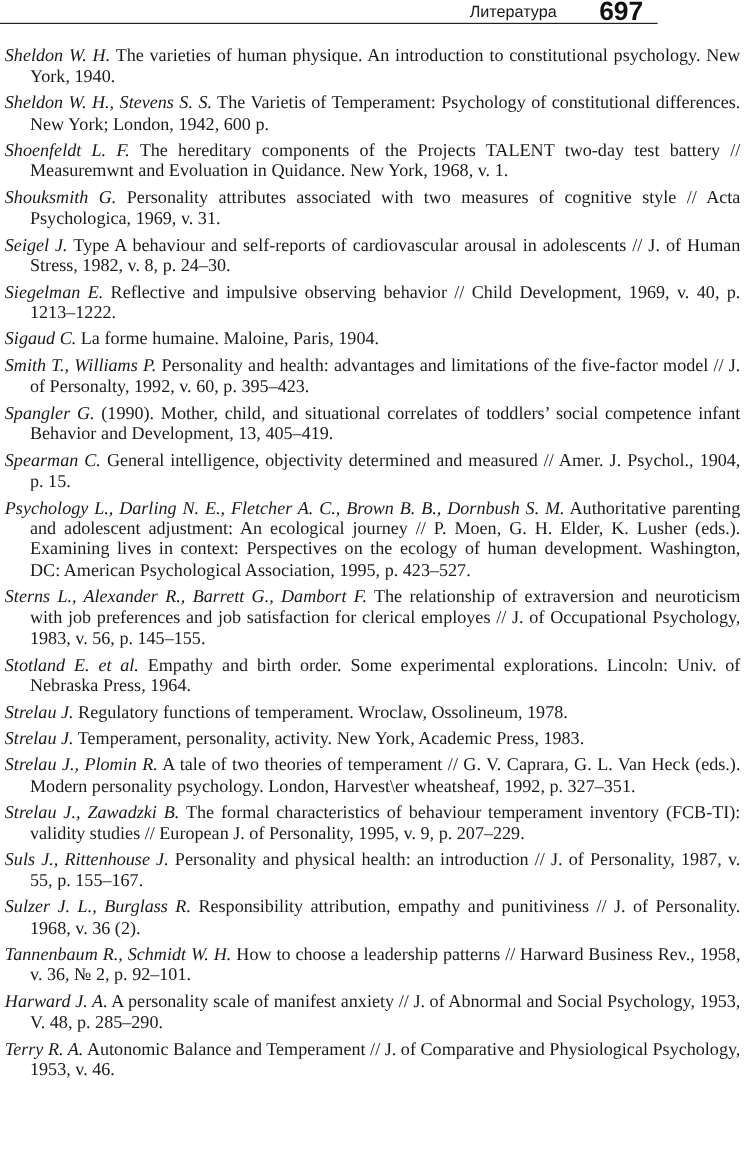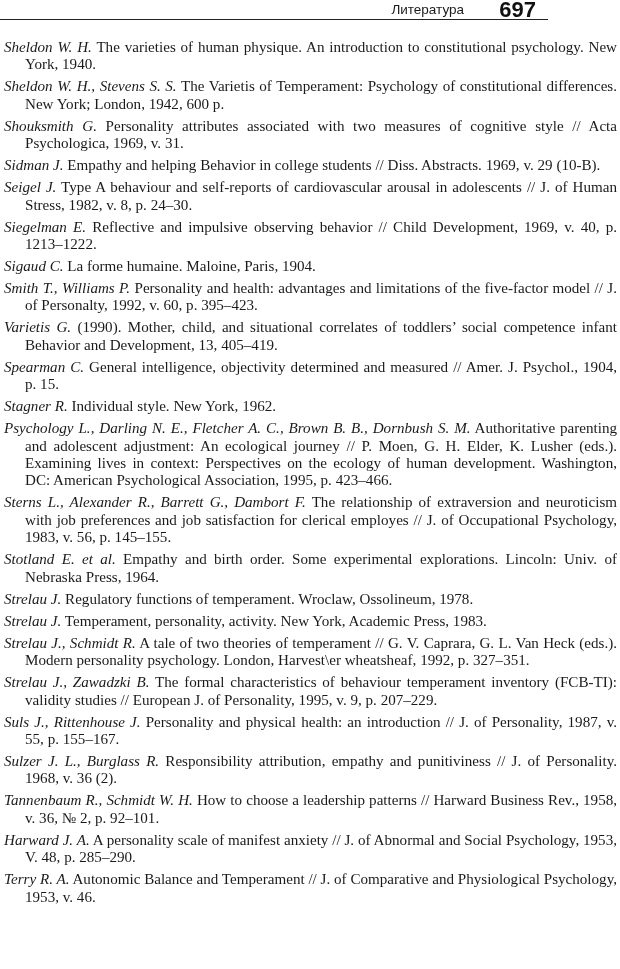--- a/index.html
+++ b/index.html
@@ -70,34 +70,33 @@
 
 <div class="running-head">
   <div class="head-rule"></div>
   <span class="head-section">Литература</span>
   <span class="head-page">697</span>
 </div>
 
 <div class="refs">
   <p class="ref"><span class="auth">Sheldon W. H.</span><span> The varieties of human physique. An introduction to constitutional psychology. New York, 1940.</span></p>
   <p class="ref"><span class="auth">Sheldon W. H., Stevens S. S.</span><span> The Varietis of Temperament: Psychology of constitutional differences. New York; London, 1942, 600 p.</span></p>
+  <p class="ref"><span class="auth">Shoenfeldt L. F.</span><span> The hereditary components of the Projects TALENT two-day test battery // Measuremwnt and Evoluation in Quidance. New York, 1968, v. 1.</span></p>
   <p class="ref"><span class="auth">Shouksmith G.</span><span> Personality attributes associated with two measures of cognitive style // Acta Psychologica, 1969, v. 31.</span></p>
-  <p class="ref"><span class="auth">Sidman J.</span><span> Empathy and helping Behavior in college students // Diss. Abstracts. 1969, v. 29 (10-B).</span></p>
   <p class="ref"><span class="auth">Seigel J.</span><span> Type A behaviour and self-reports of cardiovascular arousal in adolescents // J. of Human Stress, 1982, v. 8, p. 24–30.</span></p>
   <p class="ref"><span class="auth">Siegelman E.</span><span> Reflective and impulsive observing behavior // Child Development, 1969, v. 40, p. 1213–1222.</span></p>
   <p class="ref"><span class="auth">Sigaud C.</span><span> La forme humaine. Maloine, Paris, 1904.</span></p>
   <p class="ref"><span class="auth">Smith T., Williams P.</span><span> Personality and health: advantages and limitations of the five-factor model // J. of Personalty, 1992, v. 60, p. 395–423.</span></p>
-  <p class="ref"><span class="auth">Varietis G.</span><span> (1990). Mother, child, and situational correlates of toddlers’ social competence infant Behavior and Development, 13, 405–419.</span></p>
+  <p class="ref"><span class="auth">Spangler G.</span><span> (1990). Mother, child, and situational correlates of toddlers’ social competence infant Behavior and Development, 13, 405–419.</span></p>
   <p class="ref"><span class="auth">Spearman C.</span><span> General intelligence, objectivity determined and measured // Amer. J. Psychol., 1904, p. 15.</span></p>
-  <p class="ref"><span class="auth">Stagner R.</span><span> Individual style. New York, 1962.</span></p>
-  <p class="ref"><span class="auth">Psychology L., Darling N. E., Fletcher A. C., Brown B. B., Dornbush S. M.</span><span> Authoritative parenting and adolescent adjustment: An ecological journey // P. Moen, G. H. Elder, K. Lusher (eds.). Examining lives in context: Perspectives on the ecology of human development. Washington, DC: American Psychological Association, 1995, p. 423–466.</span></p>
+  <p class="ref"><span class="auth">Psychology L., Darling N. E., Fletcher A. C., Brown B. B., Dornbush S. M.</span><span> Authoritative parenting and adolescent adjustment: An ecological journey // P. Moen, G. H. Elder, K. Lusher (eds.). Examining lives in context: Perspectives on the ecology of human development. Washington, DC: American Psychological Association, 1995, p. 423–527.</span></p>
   <p class="ref"><span class="auth">Sterns L., Alexander R., Barrett G., Dambort F.</span><span> The relationship of extraversion and neuroticism with job preferences and job satisfaction for clerical employes // J. of Occupational Psychology, 1983, v. 56, p. 145–155.</span></p>
   <p class="ref"><span class="auth">Stotland E. et al.</span><span> Empathy and birth order. Some experimental explorations. Lincoln: Univ. of Nebraska Press, 1964.</span></p>
   <p class="ref"><span class="auth">Strelau J.</span><span> Regulatory functions of temperament. Wroclaw, Ossolineum, 1978.</span></p>
   <p class="ref"><span class="auth">Strelau J.</span><span> Temperament, personality, activity. New York, Academic Press, 1983.</span></p>
-  <p class="ref"><span class="auth">Strelau J., Schmidt R.</span><span> A tale of two theories of temperament // G. V. Caprara, G. L. Van Heck (eds.). Modern personality psychology. London, Harvest\er wheatsheaf, 1992, p. 327–351.</span></p>
+  <p class="ref"><span class="auth">Strelau J., Plomin R.</span><span> A tale of two theories of temperament // G. V. Caprara, G. L. Van Heck (eds.). Modern personality psychology. London, Harvest\er wheatsheaf, 1992, p. 327–351.</span></p>
   <p class="ref"><span class="auth">Strelau J., Zawadzki B.</span><span> The formal characteristics of behaviour temperament inventory (FCB-TI): validity studies // European J. of Personality, 1995, v. 9, p. 207–229.</span></p>
   <p class="ref"><span class="auth">Suls J., Rittenhouse J.</span><span> Personality and physical health: an introduction // J. of Personality, 1987, v. 55, p. 155–167.</span></p>
   <p class="ref"><span class="auth">Sulzer J. L., Burglass R.</span><span> Responsibility attribution, empathy and punitiviness // J. of Personality. 1968, v. 36 (2).</span></p>
   <p class="ref"><span class="auth">Tannenbaum R., Schmidt W. H.</span><span> How to choose a leadership patterns // Harward Business Rev., 1958, v. 36, № 2, p. 92–101.</span></p>
   <p class="ref"><span class="auth">Harward J. A.</span><span> A personality scale of manifest anxiety // J. of Abnormal and Social Psychology, 1953, V. 48, p. 285–290.</span></p>
   <p class="ref"><span class="auth">Terry R. A.</span><span> Autonomic Balance and Temperament // J. of Comparative and Physiological Psychology, 1953, v. 46.</span></p>
 </div>
 
 </body></html>

